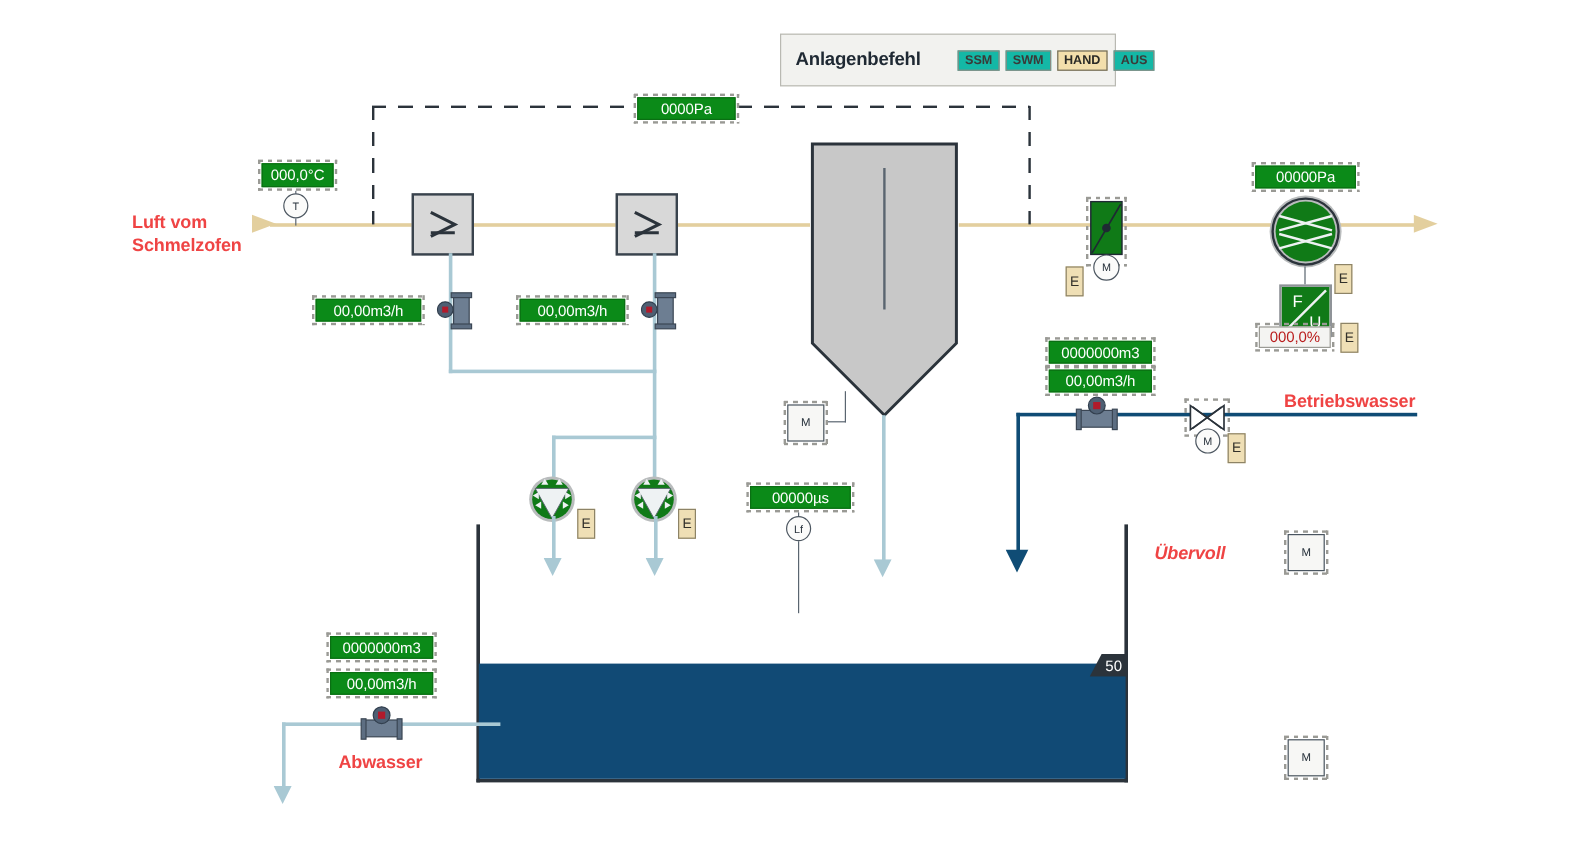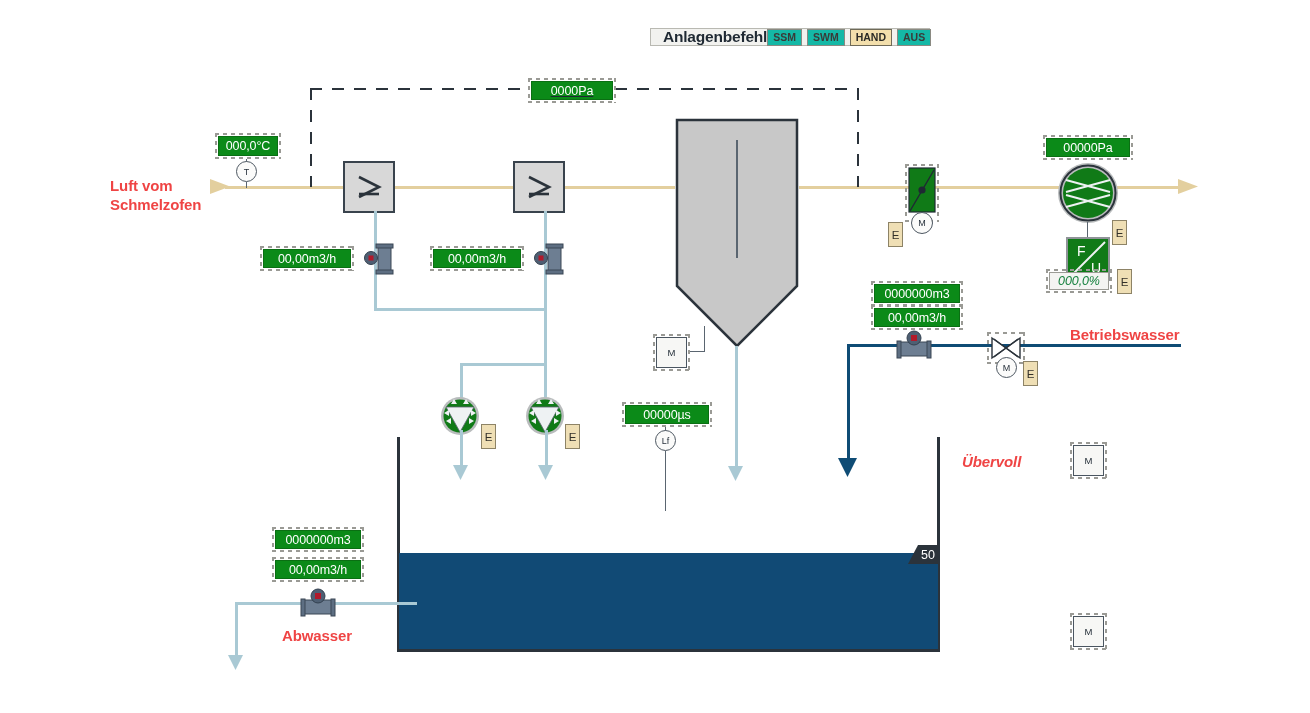--- a/index.html
+++ b/index.html
@@ -9,23 +9,23 @@
     font-family:"Liberation Sans", sans-serif;
     color:#1f2933;
     overflow:hidden;
     position:relative;
   }
   #stage{position:absolute;left:0;top:0;width:1310px;height:713px;}
   .abs{position:absolute;}
 
   
   #cmdbar{
-    left:650px;top:28px;width:280px;height:18px;
+    left:650px;top:28px;width:280px;height:44px;
     background:#f2f2ef;border:1px solid #b9b9b2;
-    display:flex;align-items:center;padding:0 12px;box-sizing:border-box;
+    display:flex;align-items:center;padding:0 12px;box-sizing:border-box;gap:31px;
   }
   #cmdbar .title{font-size:15.5px;font-weight:bold;color:#1f2933;letter-spacing:-0.2px;}
   #cmdbar .btns{margin-left:auto;display:flex;gap:5px;}
   .cmdbtn{
     font-size:10.5px;font-weight:bold;color:#3a3a38;
     background:#14b8a6;border:1px solid #8a8a82;
     padding:1px 5px 2px 5px;line-height:12px;
     font-family:"Liberation Sans", sans-serif;
   }
   .cmdbtn.active{background:#f3dfac;border-color:#6f6a58;color:#2a2a26;}
@@ -45,21 +45,21 @@
   }
   .dashwrap{
     box-sizing:border-box;
     padding:3px;
     background:
       repeating-linear-gradient(90deg,#9a9a95 0 4px,transparent 4px 8px) top left/100% 2px no-repeat,
       repeating-linear-gradient(90deg,#9a9a95 0 4px,transparent 4px 8px) bottom left/100% 2px no-repeat,
       repeating-linear-gradient(180deg,#9a9a95 0 4px,transparent 4px 8px) top left/2px 100% no-repeat,
       repeating-linear-gradient(180deg,#9a9a95 0 4px,transparent 4px 8px) top right/2px 100% no-repeat;
   }
-  .disp.white{background:#f4f4f2;border:1px solid #9b9b95;color:#15803d;font-style:italic;}
+  .disp.white{background:#f4f4f2;border:1px solid #9b9b95;color:#b91c1c;}
 
   
   .ebadge{
     width:15px;height:25px;box-sizing:border-box;
     background:#efdfb5;border:1px solid #8d8366;
     color:#33312a;font-size:11.5px;
     display:flex;align-items:center;justify-content:center;
   }
 
   
@@ -144,21 +144,21 @@
     <div class="disp" style="width:100%;height:100%;">000,0°C</div>
   </div>
   <div class="abs thinline" style="left:246px;top:159px;width:1px;height:9px;"></div>
   <div class="abs circsens" style="left:236px;top:161px;">T</div>
   <div class="abs thinline" style="left:246px;top:182px;width:1px;height:6px;"></div>
 
   <div class="abs dashline" style="left:310px;top:88px;width:220px;"></div>
   <div class="abs dashline" style="left:615px;top:88px;width:243px;"></div>
   <div class="abs dashline v" style="left:310px;top:88px;height:99px;"></div>
   <div class="abs dashline v" style="left:857px;top:88px;height:99px;"></div>
-  <div class="abs dashwrap" style="left:528px;top:78px;width:88px;height:25px;text-decoration:underline;">
+  <div class="abs dashwrap" style="left:528px;top:78px;width:88px;height:25px;">
     <div class="disp" style="width:100%;height:100%;">0000Pa</div>
   </div>
 
   <div class="abs scrub" style="left:343px;top:161px;">
     <svg width="48" height="48" viewBox="0 0 48 48">
       <polyline points="14,14 34,24 14,34" fill="none" stroke="#2b333b" stroke-width="2.6"></polyline>
       <line x1="14" y1="31" x2="34" y2="31" stroke="#2b333b" stroke-width="2.6"></line>
     </svg>
   </div>
   <div class="abs waterpipe" style="left:374px;top:211px;width:3px;height:100px;"></div>

